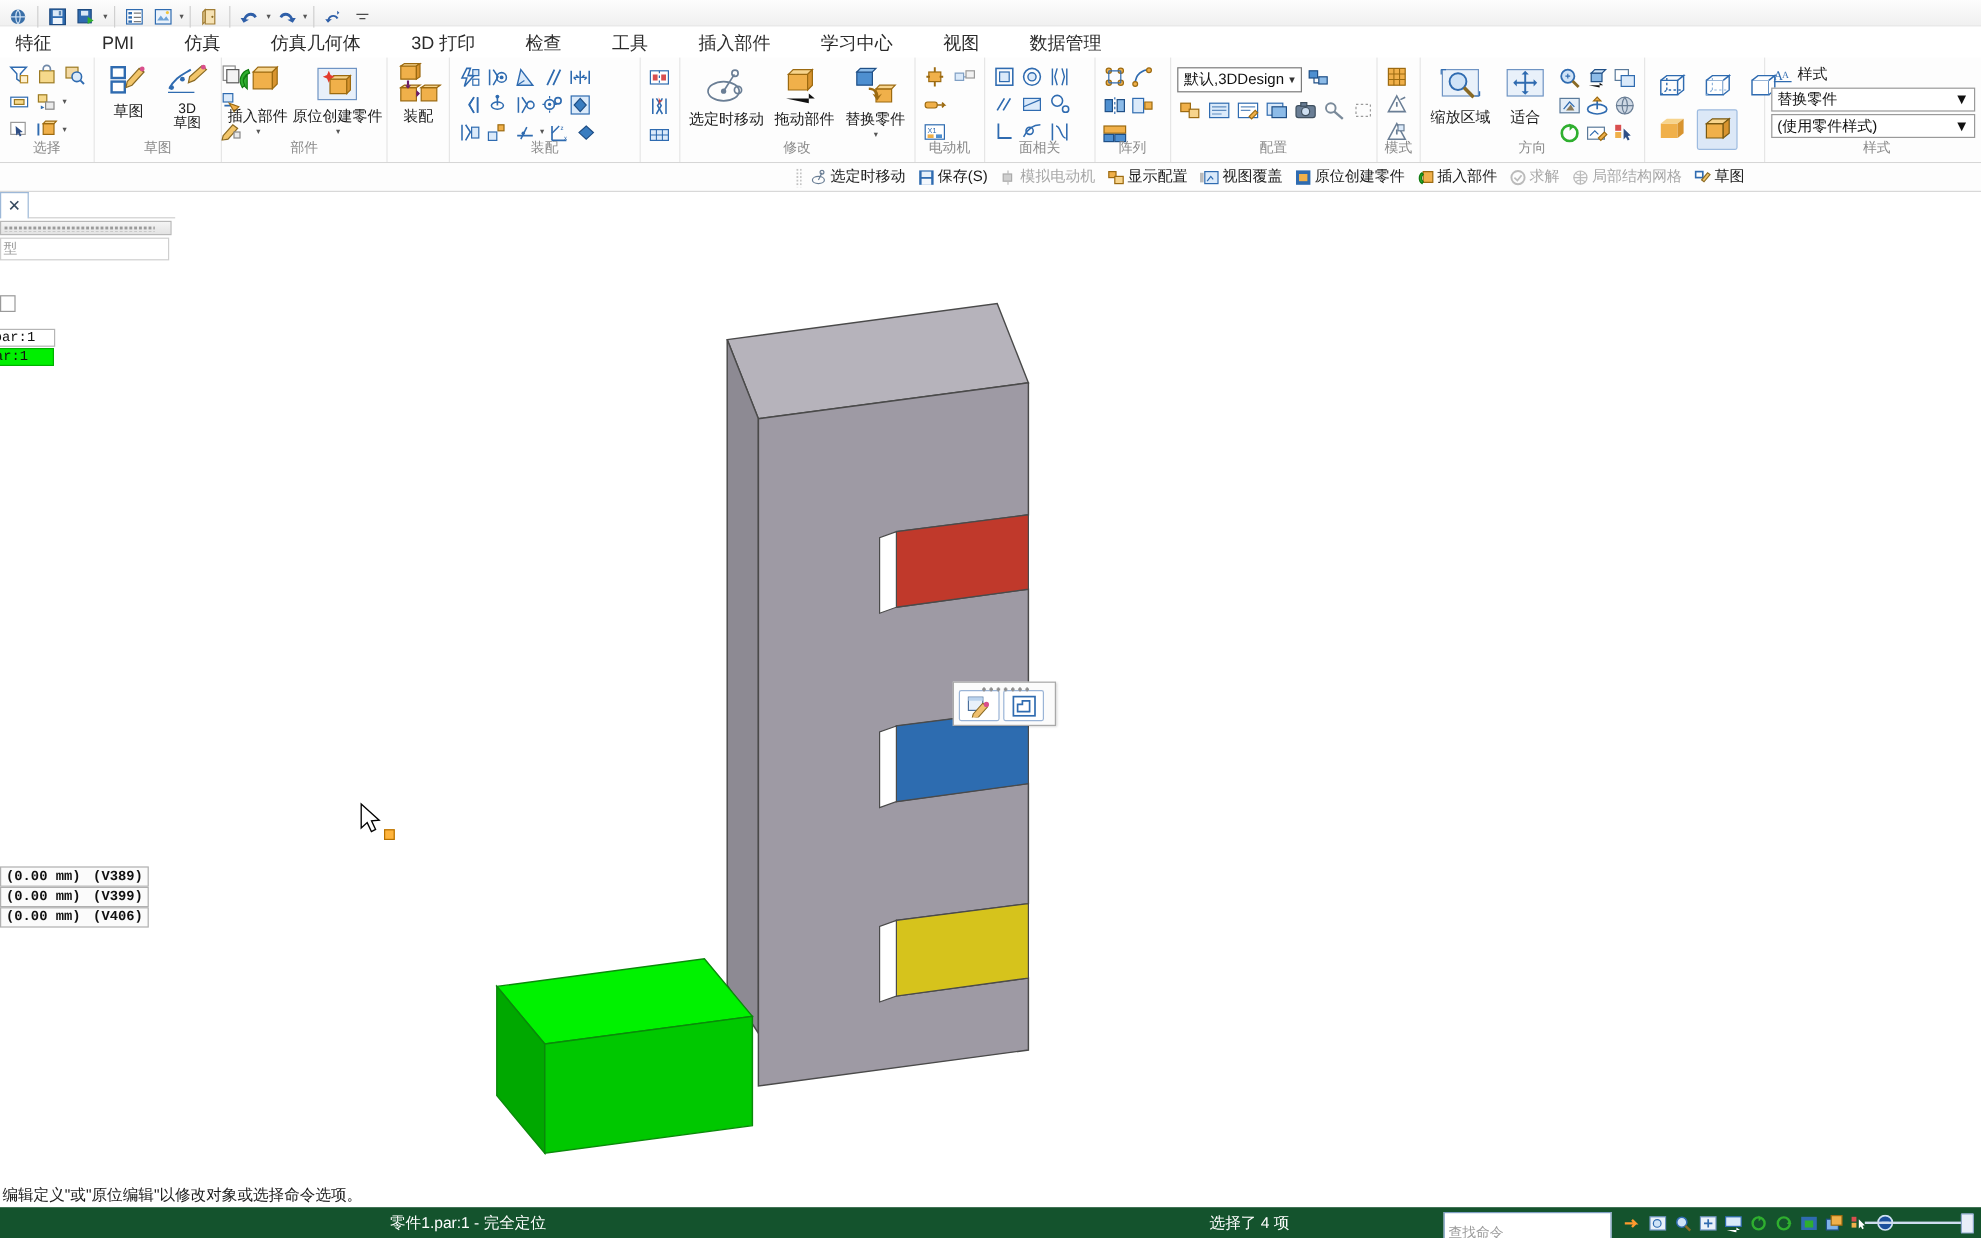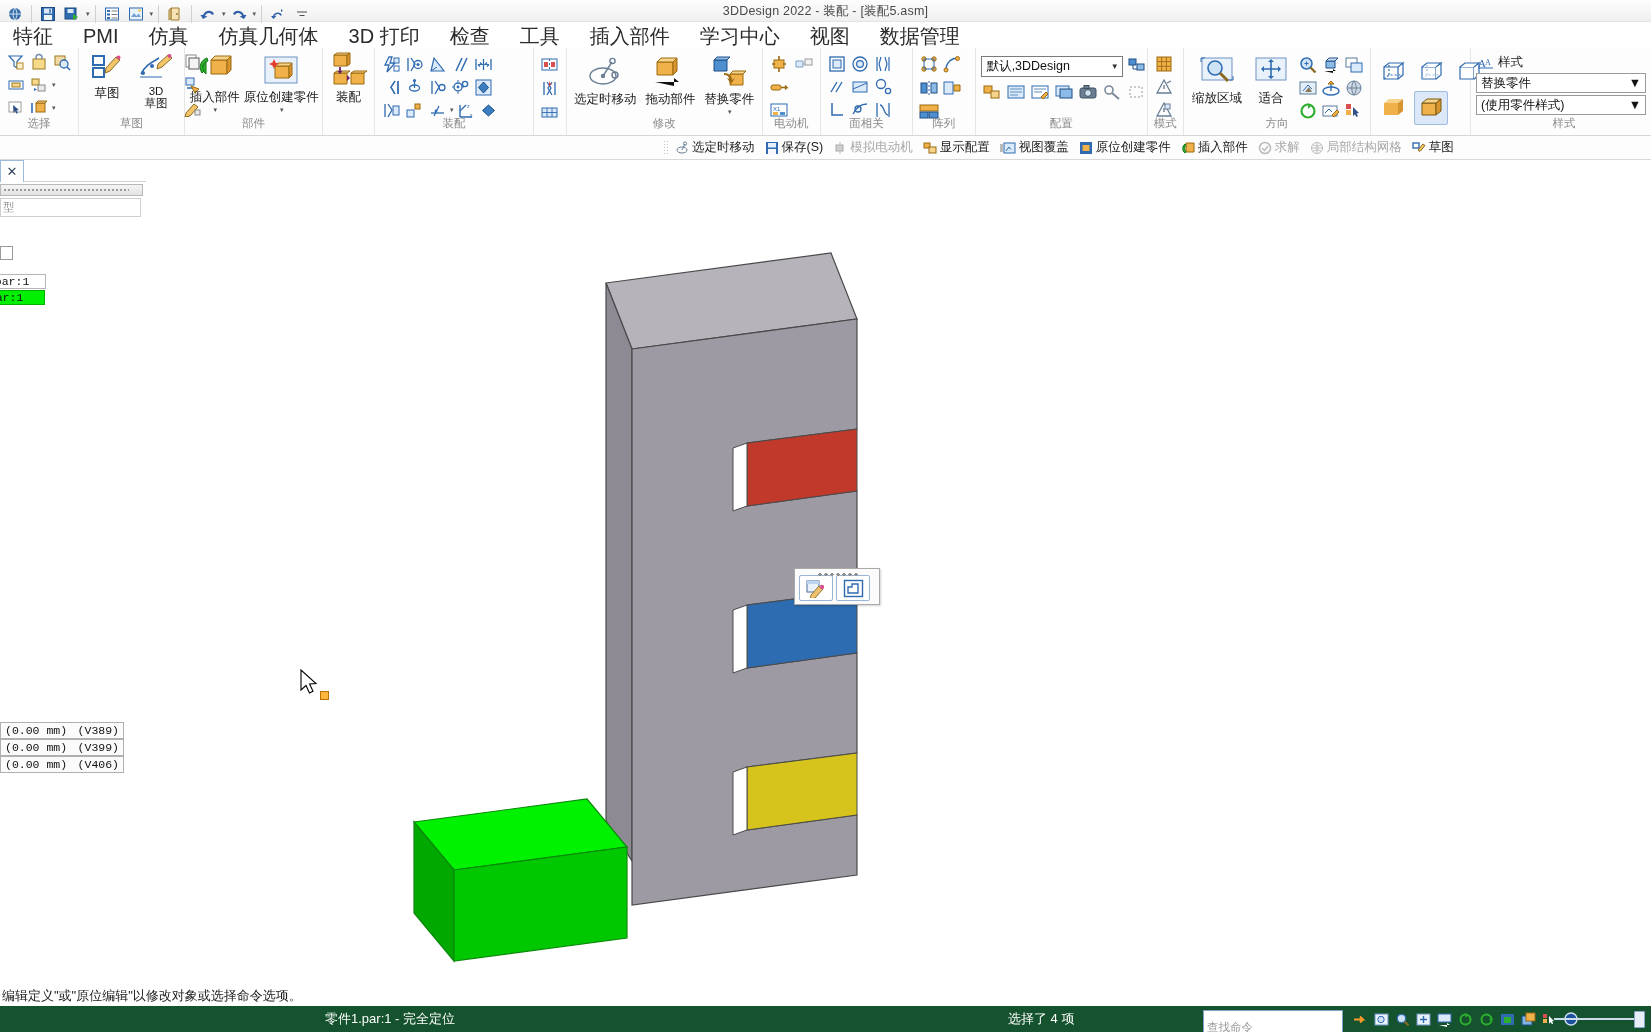--- a/index.html
+++ b/index.html
@@ -25,22 +25,22 @@
 
   
   .qat { position:absolute; left:0; top:0; height:28px; display:flex; align-items:center; gap:2px; padding-left:4px;}
   .qat .qbtn { width:22px; height:22px; display:flex; align-items:center; justify-content:center; border-radius:2px; }
   .qat .sep { width:1px; height:18px; background:#d0d0d0; margin:0 3px; }
   .caret { font-size:7px; color:#555; padding-left:1px; }
 
   
   .menubar {
     position:absolute; left:0; top:24px; width:1651px; height:24px;
-    display:flex; align-items:center; gap:4px;
-    font-size:20px; color:#2b2b2b;
+    display:flex; align-items:center; gap:16px;
+    font-size:15px; color:#2b2b2b;
   }
   .menubar .mi { padding:1px 13px; cursor:default; white-space:nowrap; }
 
   
   .ribbon {
     position:absolute; left:0; top:48px; width:1651px; height:88px;
     background:#fdfdfd;
     border-bottom:1px solid #d6d6d6;
     display:flex; align-items:stretch;
   }
@@ -100,21 +100,21 @@
               border:1px solid #9a9a9a; background:#fff; }
   .treeitem { position:absolute; font-size:11.5px; font-family:"Liberation Mono", monospace;
               border:1px solid #b5b5b5; background:#fff; height:15px; line-height:14px;
               padding:0 2px; white-space:nowrap; color:#111; }
   .treeitem.hl { background:#00ef00; border-color:#00b100; }
 
   
   .valrow { position:absolute; left:0; width:124px; height:17px;
             background:#fbfbfb; border:1px solid #b0b0b0;
             font-family:"Liberation Mono", monospace; font-size:11.5px; color:#111;
-            display:flex; align-items:center; justify-content:space-between; padding:0 4px;}
+            display:flex; align-items:center; justify-content:space-between; padding:0 4px;font-weight:bold;}
 
   
   .viewport { position:absolute; left:146px; top:161px; width:1505px; height:824px; background:#ffffff; }
   #scene { position:absolute; left:0; top:0; width:1505px; height:824px; }
   .dragbox { position:absolute; left:330px; top:718px; width:9px; height:9px;
              background:#ffb43c; border:1px solid #b87200; }
 
   
   .minibar { position:absolute; left:792px; top:568px; width:86px; height:37px;
              background:#fbfbfb; border:1px solid #a9a9a9; box-shadow:1px 1px 2px rgba(0,0,0,.18);
@@ -140,21 +140,20 @@
   .sb-slider { position:absolute; right:6px; top:0; height:26px; display:flex; align-items:center; }
   .track { width:84px; height:2px; background:#cfdcee; }
   .thumb { width:11px; height:17px; background:#e8eef8; border:1px solid #8aa6c8; border-radius:1px; margin-left:-4px;}
 </style>
 </head>
 <body>
 
 <div id="app">
 
   <div class="titlebar">
-    <div class="title-text">3DDesign 2022 - 装配 - [装配5.asm]</div>
 
     <div class="qat">
       <div class="qbtn">
         <svg width="16" height="16" viewBox="0 0 16 16">
             <circle cx="8" cy="8" r="6" fill="#3a6fa8"></circle>
             <path d="M2 8h12M8 2c2.5 3 2.5 9 0 12M8 2C5.5 5 5.5 11 8 14" stroke="#cfe2f5" fill="none" stroke-width="1"></path>
           </svg>
       </div>
       <div class="sep"></div>
       <div class="qbtn">
@@ -717,21 +716,21 @@
               </svg>
             </div>
         </div>
       </div>
       <div class="glabel">阵列</div>
     </div>
 
     <div class="rgroup" style="width:172px">
       <div class="gbody" style="flex-direction:column;gap:4px;padding-top:4px;width:100%">
         <div style="display:flex;align-items:center;gap:3px">
-          <div class="combo" style="width:142px">
+          <div class="combo" style="width:104px">
             <span>默认,3DDesign</span>
             <span class="arrow">▼</span>
           </div>
           <div class="tile">
               <svg width="20" height="20" viewBox="0 0 20 20">
                 <rect x="2" y="3" width="7" height="6" fill="#4e8fd0" stroke="#1f4f86"></rect>
                 <rect x="10" y="8" width="7" height="6" fill="#8cbbe8" stroke="#1f4f86"></rect>
                 <path d="M6 9v4h4" fill="none" stroke="#1f4f86"></path>
               </svg>
             </div>

